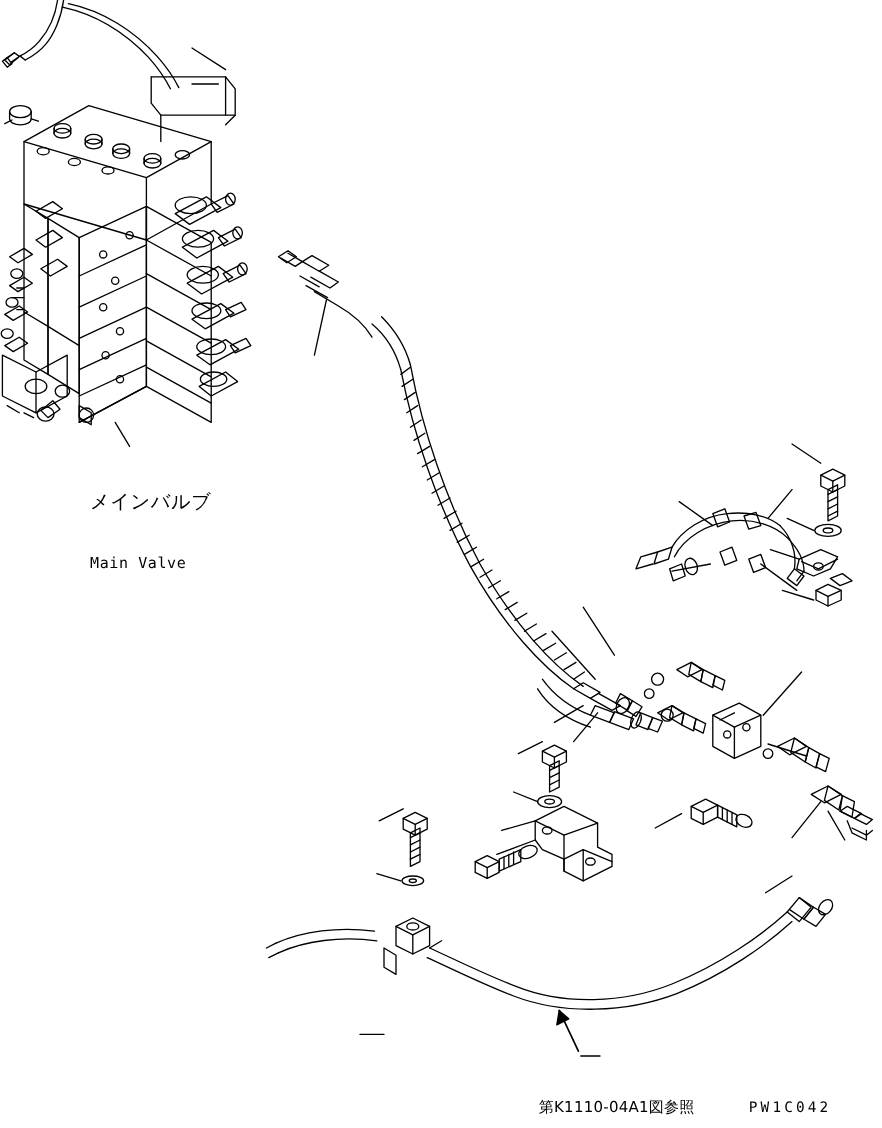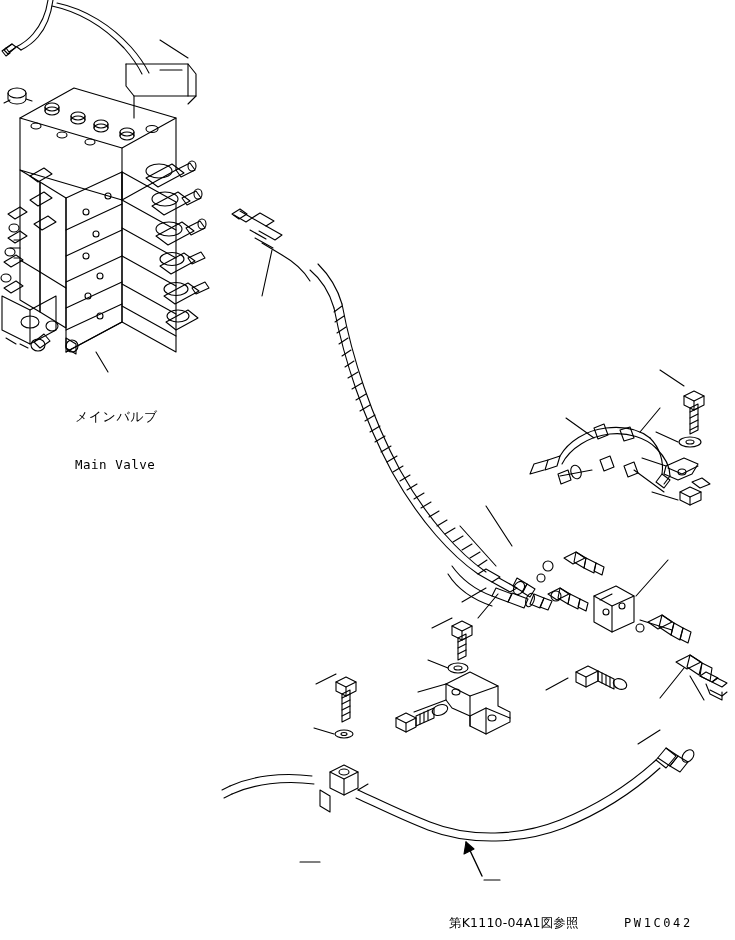--- a/index.html
+++ b/index.html
@@ -29,22 +29,22 @@
     white-space: pre;
     line-height: 1.25;
   }
   .lbl-main-valve {
     left: 75px;
     top: 378px;
     font-size: 12.5px;
     letter-spacing: 0.5px;
   }
   .lbl-main-valve .jp {
-    font-family: Liberation Sans, sans-serif;
-    font-size: 13px;
+    font-family: Liberation Mono, monospace;
+    font-size: 16px;
   }
   .lbl-see-fig {
     left: 449px;
     top: 884px;
     font-size: 12.5px;
     letter-spacing: 0.2px;
   }
   .lbl-see-fig .jp {
     font-family: "DejaVu Sans", sans-serif;
     font-size: 12.5px;

